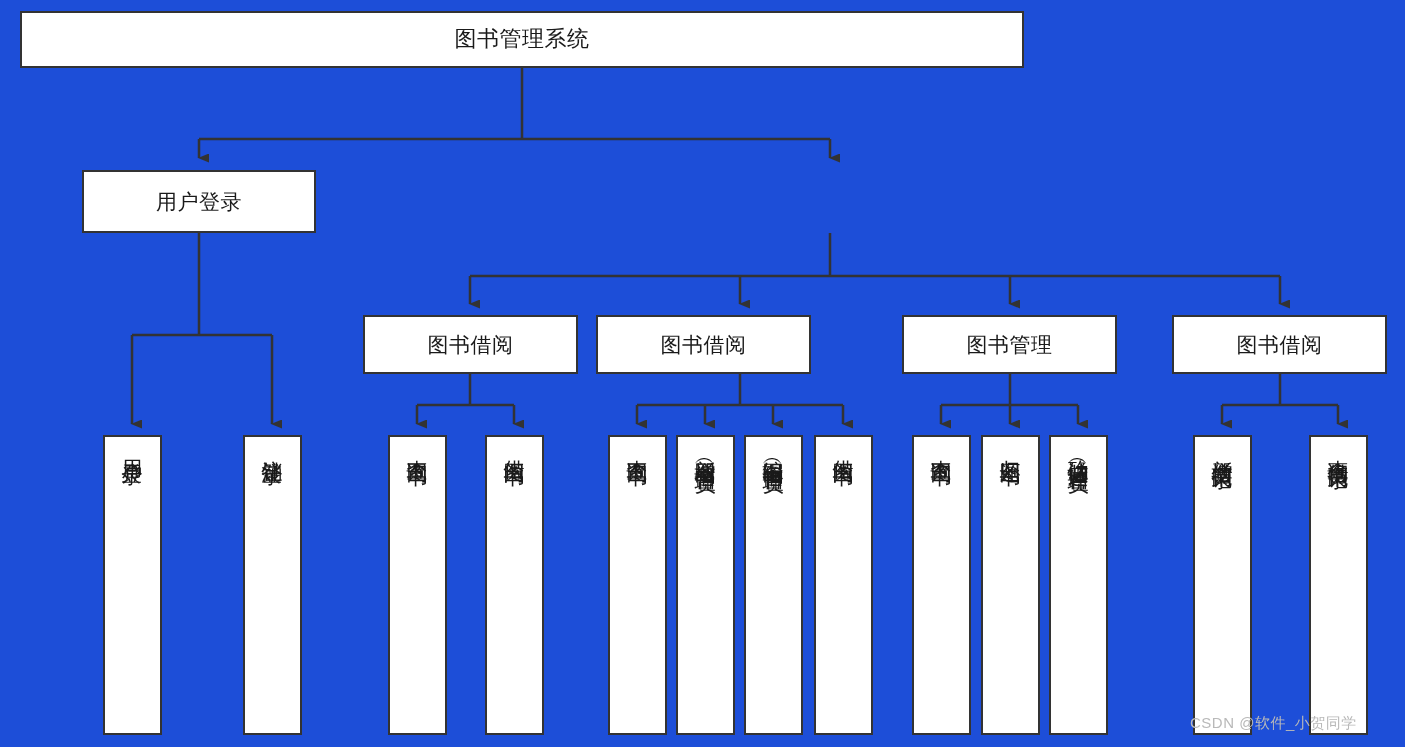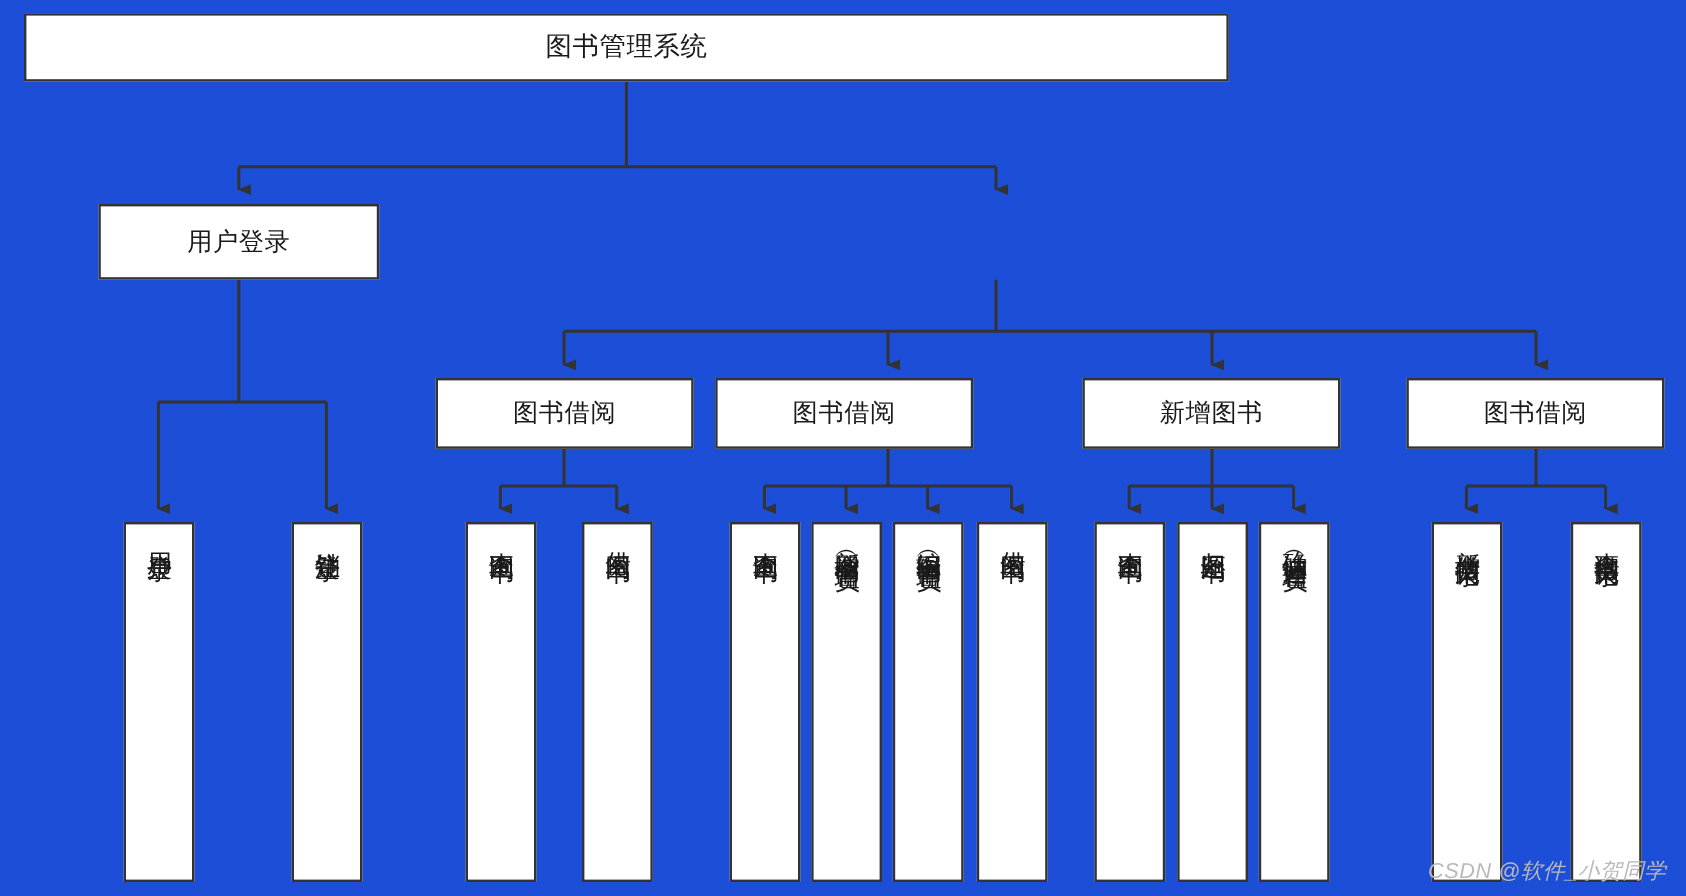--- a/index.html
+++ b/index.html
@@ -63,24 +63,23 @@
     text-orientation: upright;
     font-size: 21px;
     line-height: 1.0;
     letter-spacing: 2px;
     white-space: nowrap;
   }
   .watermark {
     position: absolute;
     z-index: 5;
     color: #b9b9b9;
-    font-size: 18px;
+    font-size: 15px;
     white-space: nowrap;
     letter-spacing: 0.5px;
-    font-style: italic;
   }
 </style>
 </head>
 <body>
 
 <div id="diagram-root">
 
   <svg id="edge-layer" viewBox="0 0 1405 747" width="1405" height="747" xmlns="http://www.w3.org/2000/svg">
     <defs>
       <marker id="arrowhead" markerWidth="9" markerHeight="11" refX="4.5" refY="10" orient="auto" markerUnits="userSpaceOnUse">
@@ -139,21 +138,21 @@
     <span class="node-label">用户登录</span>
   </div>
 
   <div class="node horiz" style="left:363px; top:315px; width:215px; height:59px;">
     <span class="node-label">图书借阅</span>
   </div>
   <div class="node horiz" style="left:596px; top:315px; width:215px; height:59px;">
     <span class="node-label">图书借阅</span>
   </div>
   <div class="node horiz" style="left:902px; top:315px; width:215px; height:59px;">
-    <span class="node-label">新增图书</span>
+    <span class="node-label">图书管理</span>
   </div>
   <div class="node horiz" style="left:1172px; top:315px; width:215px; height:59px;">
     <span class="node-label">图书借阅</span>
   </div>
 
   <div class="node vert" style="left:103px; top:435px; width:59px; height:300px;">
     <span class="node-label">用户登录</span>
   </div>
   <div class="node vert" style="left:243px; top:435px; width:59px; height:300px;">
     <span class="node-label">注销登录</span>

